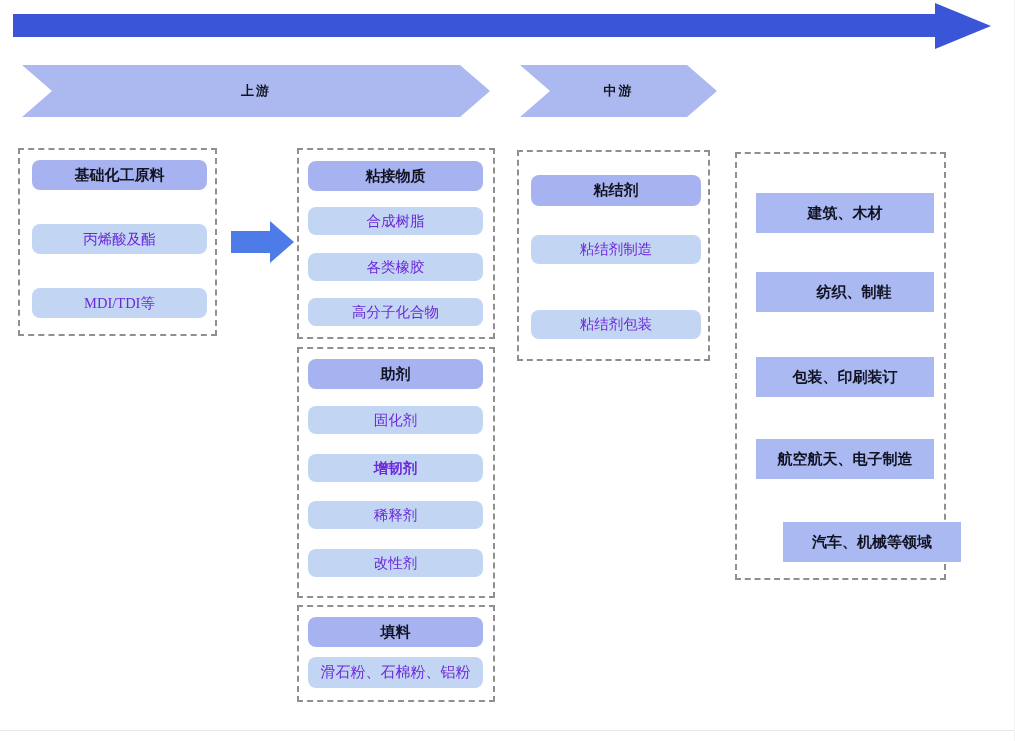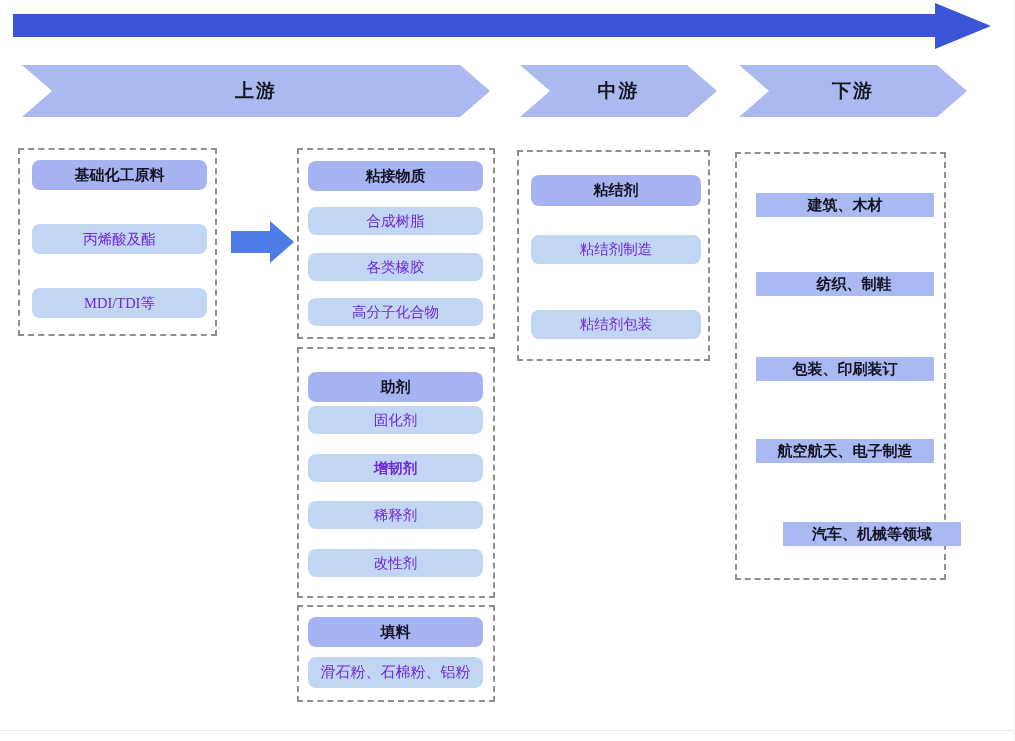--- a/index.html
+++ b/index.html
@@ -40,21 +40,21 @@
     border-left: 56px solid var(--flow-arrow);
   }
 
   
   .chev {
     position: absolute;
     top: 65px; height: 52px;
     background: var(--stage-banner);
     clip-path: polygon(0 0, calc(100% - 30px) 0, 100% 50%, calc(100% - 30px) 100%, 0 100%, 30px 50%);
     display: flex; align-items: center; justify-content: center;
-    font-weight: bold; font-size: 19px; color: #15151f;
+    font-weight: bold; font-size: 13px; color: #15151f;
     letter-spacing: 2px;
   }
   .chev-up   { left: 22px;  width: 468px; }
   .chev-mid  { left: 520px; width: 197px; }
   .chev-down { left: 739px; width: 228px; }
 
   
   .group {
     position: absolute;
     border: 2px dashed #8f8f8f;
@@ -106,36 +106,36 @@
     border-bottom: 21px solid transparent;
     border-left: 24px solid var(--connector-arrow);
   }
 
   
   .b1-hdr { left: 308px; top: 161px; width: 175px; height: 30px; }
   .b1-i1  { left: 308px; top: 207px; width: 175px; height: 28px; }
   .b1-i2  { left: 308px; top: 253px; width: 175px; height: 28px; }
   .b1-i3  { left: 308px; top: 298px; width: 175px; height: 28px; }
 
-  .b2-hdr { left: 308px; top: 372px; width: 175px; height: 30px; }
+  .b2-hdr { left: 308px; top: 359px; width: 175px; height: 30px; }
   .b2-i1  { left: 308px; top: 406px; width: 175px; height: 28px; }
   .b2-i2  { left: 308px; top: 454px; width: 175px; height: 28px; font-weight: bold; }
   .b2-i3  { left: 308px; top: 501px; width: 175px; height: 28px; }
   .b2-i4  { left: 308px; top: 549px; width: 175px; height: 28px; }
 
   .b3-hdr { left: 308px; top: 617px; width: 175px; height: 30px; }
   .b3-i1  { left: 308px; top: 657px; width: 175px; height: 31px; font-size: 15px; }
 
   
   .c-hdr { left: 531px; top: 175px; width: 170px; height: 31px; }
   .c-i1  { left: 531px; top: 235px; width: 170px; height: 29px; }
   .c-i2  { left: 531px; top: 310px; width: 170px; height: 29px; }
 
   
-  .d-i { left: 756px; width: 178px; height: 24px; }
+  .d-i { left: 756px; width: 178px; height: 40px; }
   .d-1 { top: 193px; }
   .d-2 { top: 272px; padding-left: 18px; }
   .d-3 { top: 357px; }
   .d-4 { top: 439px; }
   .d-5 { top: 522px; margin-left: 27px; }
 
   
   .bottom-line {
     position: absolute; left: 0; top: 730px;
     width: 1015px; height: 1px; background: #e7e7e7;
@@ -148,23 +148,20 @@
 
   <div class="flow-shaft"></div>
   <div class="flow-head"></div>
 
   <div class="chev chev-up">
     <span>上游</span>
   </div>
   <div class="chev chev-mid">
     <span>中游</span>
   </div>
-  <div class="chev chev-down">
-    <span>下游</span>
-  </div>
 
   <div class="group grp-a"></div>
   <div class="group grp-b1"></div>
   <div class="group grp-b2"></div>
   <div class="group grp-b3"></div>
   <div class="group grp-c"></div>
   <div class="group grp-d"></div>
 
   <div class="node hdr a-hdr">基础化工原料</div>
   <div class="node item a-i1">丙烯酸及酯</div>

